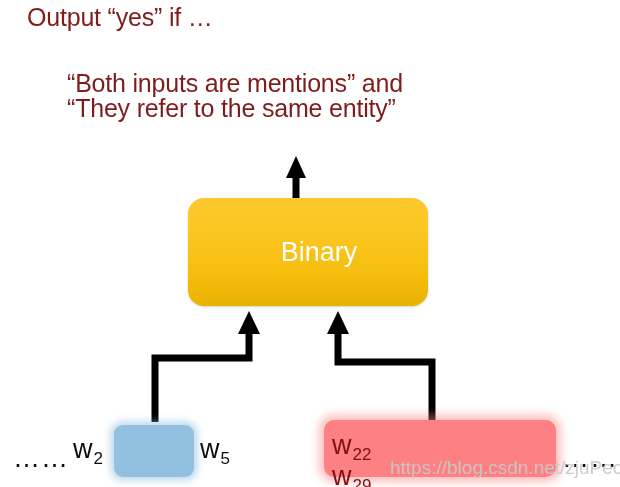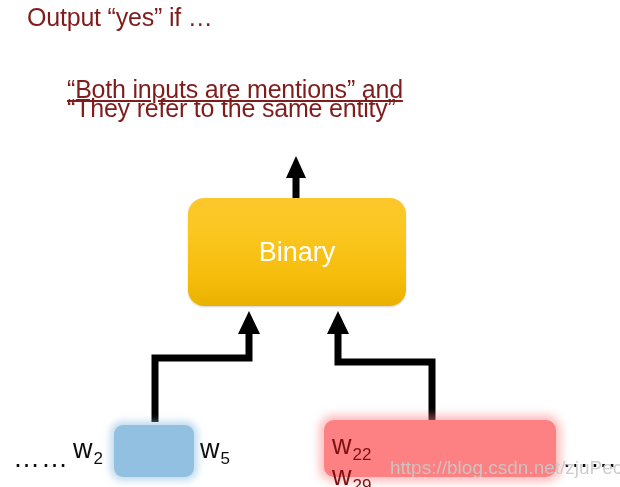--- a/index.html
+++ b/index.html
@@ -22,37 +22,38 @@
   
   .headline {
     position: absolute;
     color: #7f1d1d;
     font-size: 25px;
     line-height: 30px;
     white-space: nowrap;
     letter-spacing: -0.2px;
   }
   #line-1 { left: 27px;  top: 2px;  }
-  #line-2 { left: 67px;  top: 74px; text-decoration: underline; }
+  #line-2 { left: 67px;  top: 68px; }
   #line-3 { left: 67px;  top: 93px; }
 
   
   #classifier-box {
     position: absolute;
     left: 188px;
     top: 198px;
     width: 218px;
     height: 108px;
     border-radius: 16px;
     background: linear-gradient(180deg, #fcc72c 0%, #fbc722 28%, #f6bd0c 72%, #e9b100 100%);
     box-shadow: 0 1px 2px rgba(0,0,0,0.18);
     display: flex;
     flex-direction: column;
     align-items: center;
     justify-content: center;
+    padding-left: 22px;
   }
   .classifier-label {
     color: #ffffff;
     font-size: 27px;
     line-height: 35px;
     text-align: center;
     white-space: nowrap;
   }
 
   

